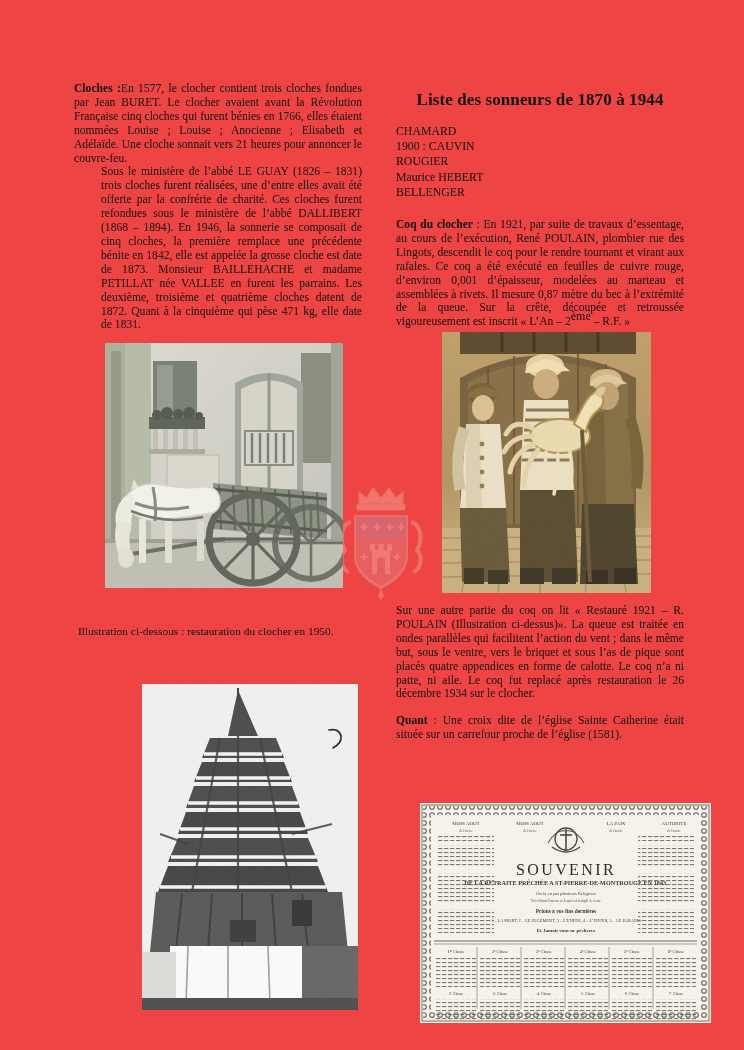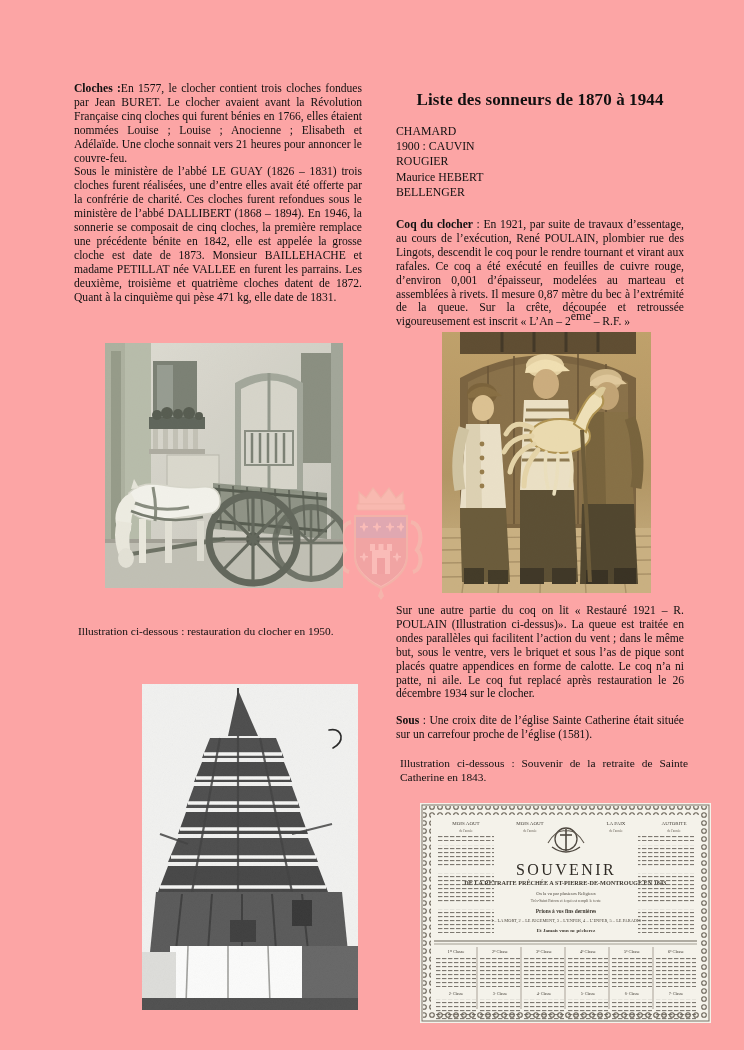--- a/index.html
+++ b/index.html
@@ -12,21 +12,21 @@
     height: 1050px;
     position: relative;
     overflow: hidden;
     font-family: "Liberation Serif", "DejaVu Serif", serif;
     color: #101010;
   }
 
   .page {
     position: absolute;
     inset: 0;
-    background: #fca5a5;
+    background: #ef4444;
   }
 
   
   .watermark {
     position: absolute;
     left: 333px;
     top: 470px;
     width: 96px;
     height: 130px;
     opacity: 0.30;
@@ -51,21 +51,21 @@
   }
 
   p.body {
     margin: 0;
     font-size: 11.6px;
     line-height: 13.9px;
     text-align: justify;
     text-justify: inter-word;
     hyphens: none;
   }
-  p.body + p.body { margin-top: 0; }
+  p.body + p.body { margin-top: 0; margin-left: 27px; }
 
   .lead { font-weight: bold; }
 
   .list-title {
     margin: 8px 0 14px 0;
     font-size: 17px;
     font-weight: bold;
     text-align: center;
     letter-spacing: .1px;
   }
@@ -450,24 +450,23 @@
       </g>
       <rect x="0" y="0" width="209" height="261" filter="url(#grainB)" fill="#ffffff" opacity="0.10"></rect>
     </svg>
   </div>
 
   <p class="caption" id="caption-clocher">Illustration ci-dessous : restauration du clocher en 1950.</p>
 
   <div style="position:absolute; left:396px; top:604px; width:288px; z-index:3;">
     <p class="body">Sur une autre partie du coq on lit « Restauré 1921 – R. POULAIN (Illustration ci-dessus)». La queue est traitée en ondes parallèles qui facilitent l’action du vent ; dans le même but, sous le ventre, vers le briquet et sous l’as de pique sont placés quatre appendices en forme de calotte. Le coq n’a ni patte, ni aile. Le coq fut replacé après restauration le 26 décembre 1934 sur le clocher.</p>
     <div class="gap-sm"></div>
-    <p class="body"><span class="lead">Sous</span><span> : Une croix dite de l’église Sainte Catherine était située sur un carrefour proche de l’église (1581).</span></p>
-  </div>
-
-  <p class="caption" id="caption-souvenir">Illustration ci-dessous : Souvenir de la retraite de Sainte Catherine en 1843.</p>
+    <p class="body"><span class="lead">Quant</span><span> : Une croix dite de l’église Sainte Catherine était située sur un carrefour proche de l’église (1581).</span></p>
+  </div>
+
 
   <svg id="squiggle" viewBox="0 0 18 24" aria-hidden="true">
     <path d="M2 3 q10 -2 12 6 q1 7 -8 12" fill="none" stroke="#2a2a2a" stroke-width="1.6" stroke-linecap="round"></path>
   </svg>
 
   <div class="figure" id="fig-steeple">
     <svg viewBox="0 0 216 326" class="fig-svg" preserveAspectRatio="none" aria-hidden="true">
       <defs>
         <filter id="grainC">
           <feTurbulence type="fractalNoise" baseFrequency="1.3" numOctaves="4" result="n"></feTurbulence>

